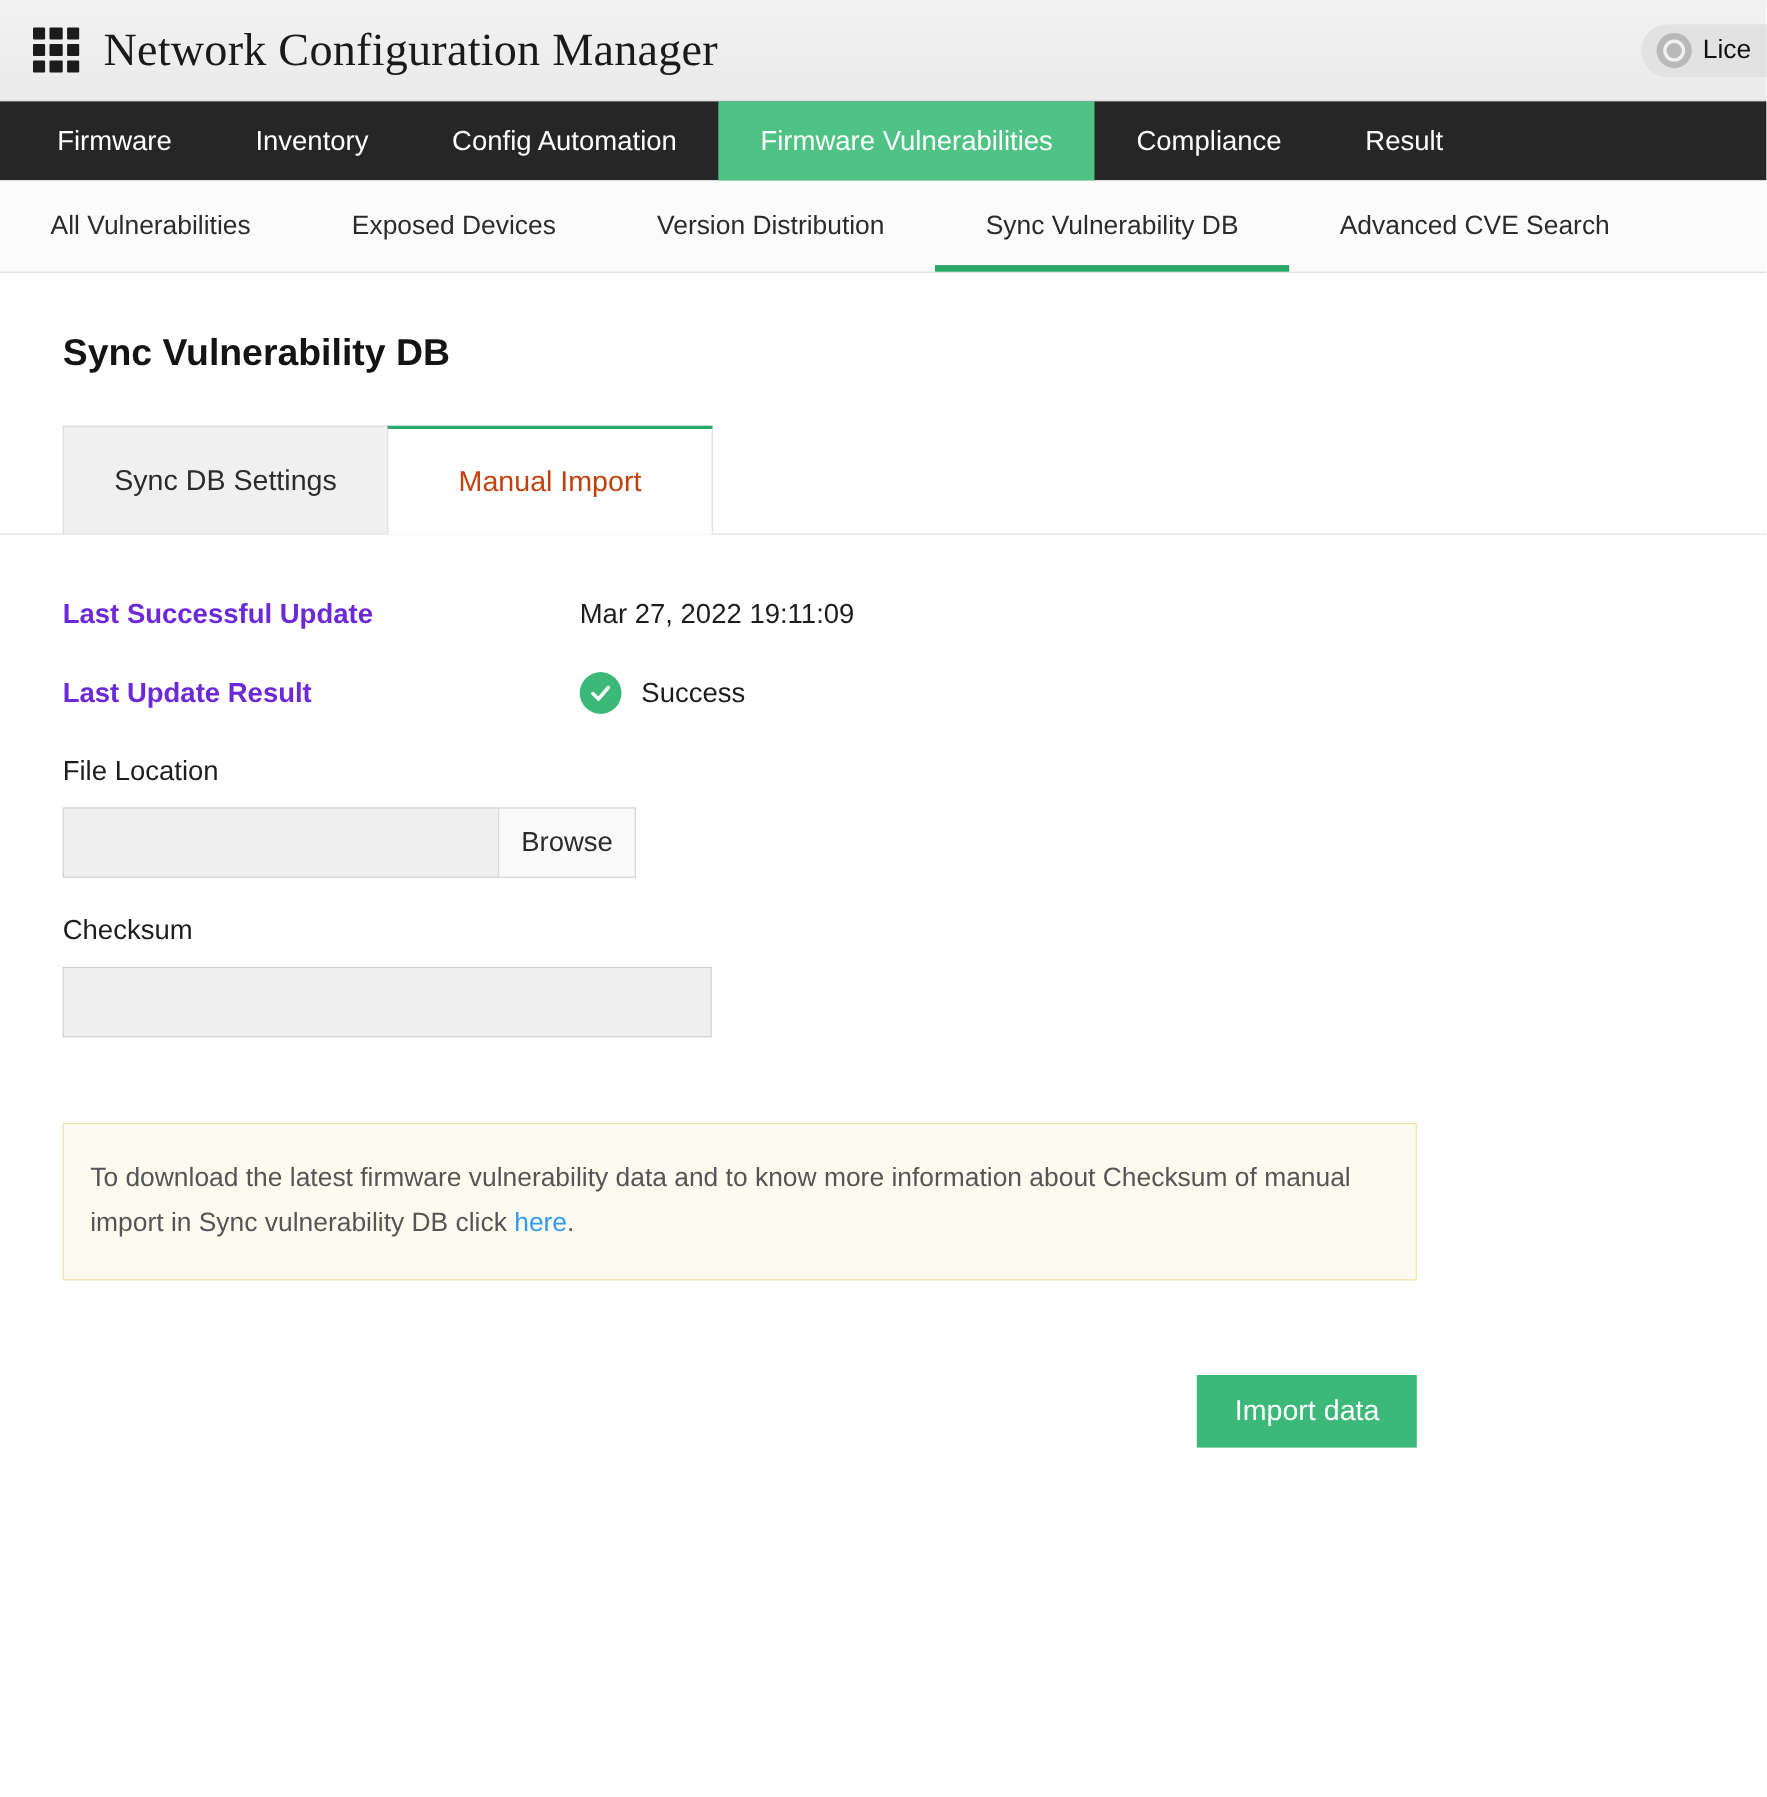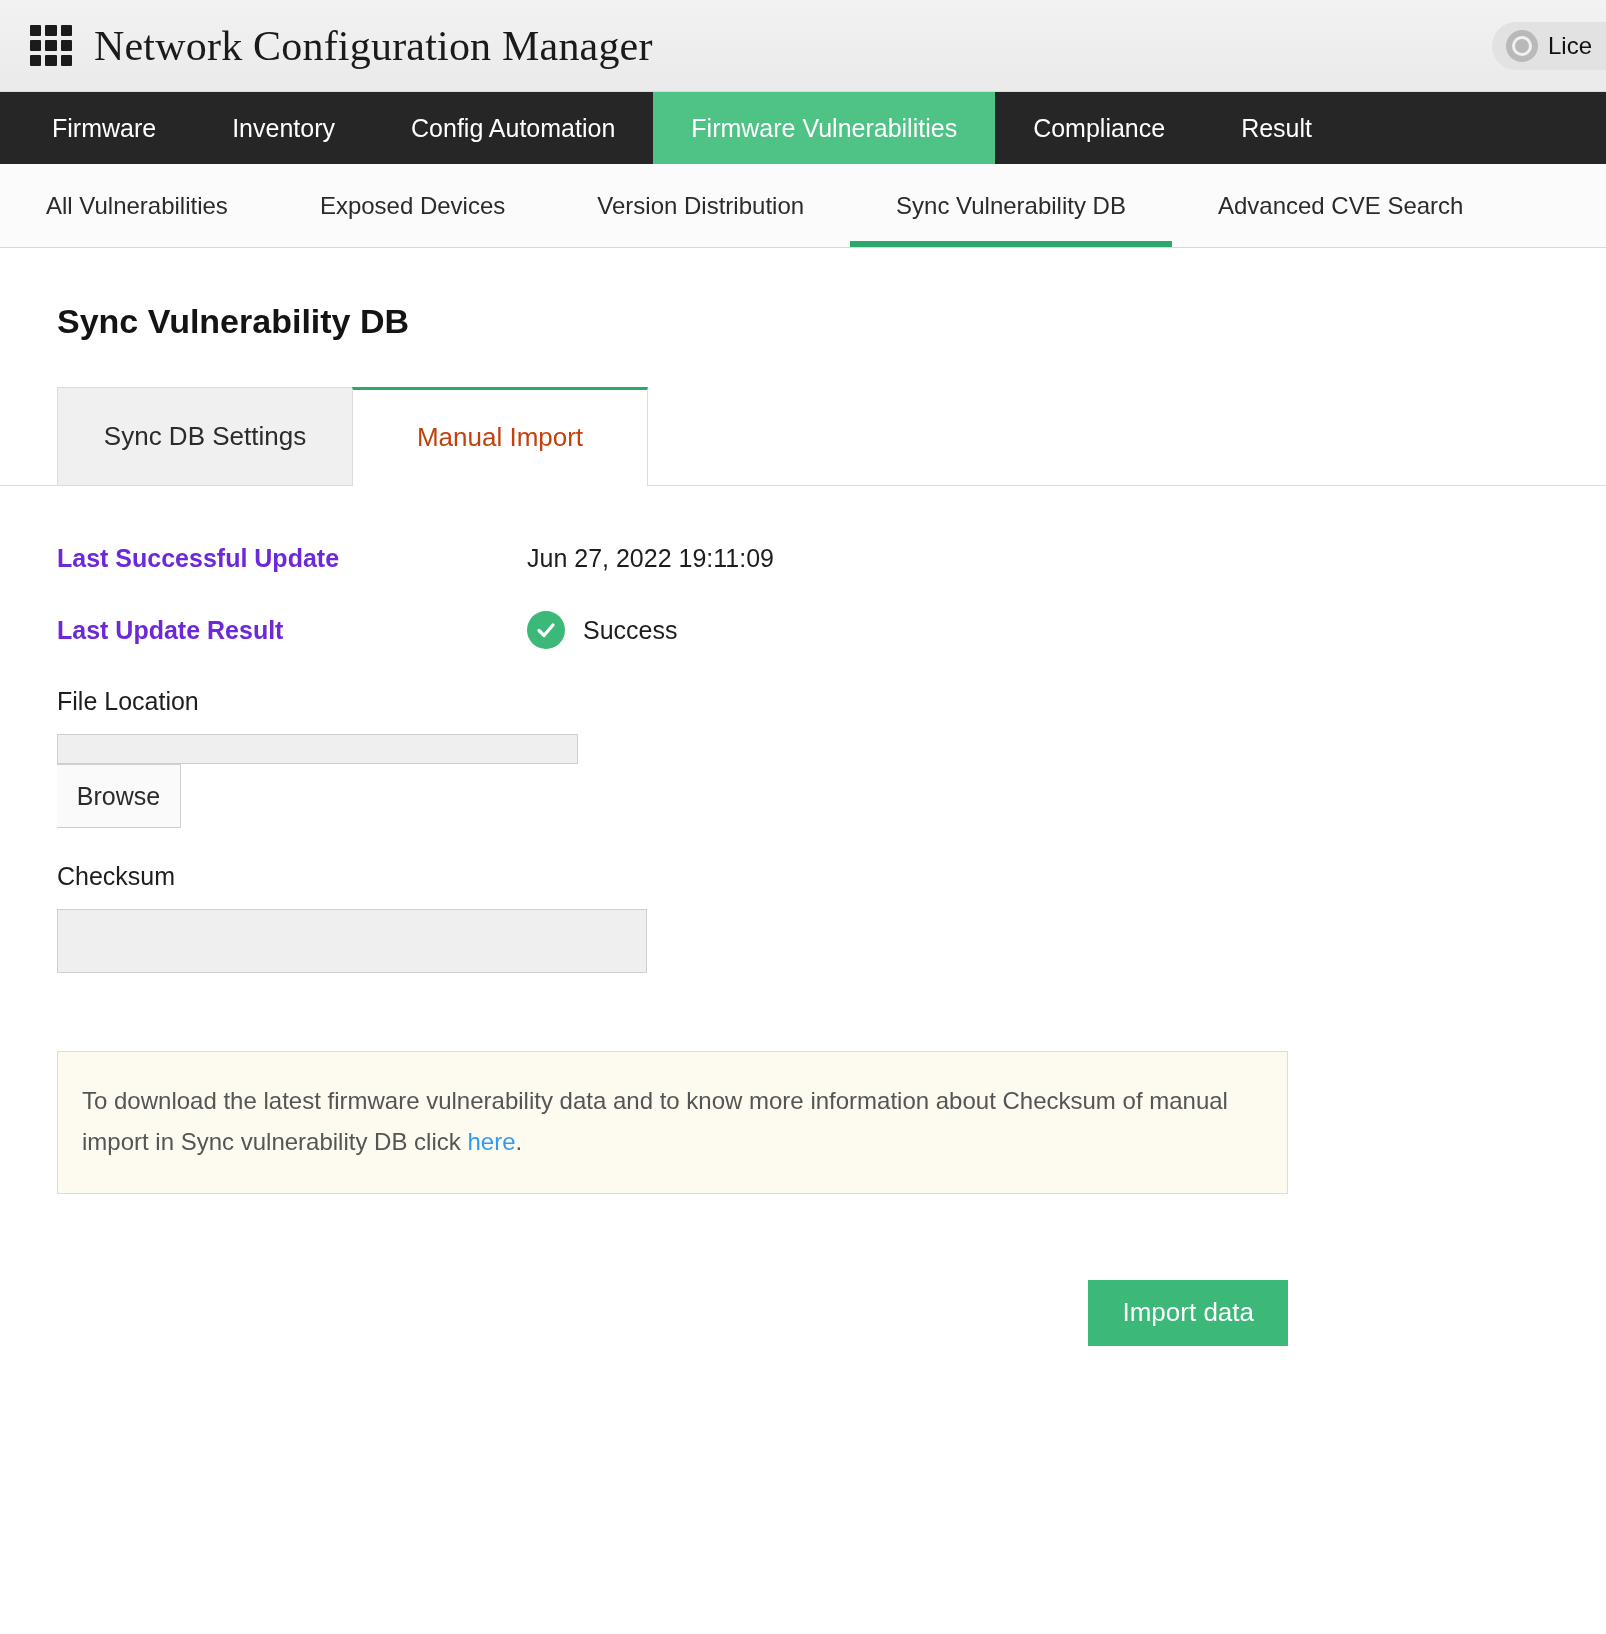--- a/index.html
+++ b/index.html
@@ -193,21 +193,21 @@
     flex: 0 0 auto;
   }
   .check-icon svg { display: block; }
 
   .field-block { margin-top: 34px; }
   .field-label {
     font-size: 25px;
     color: #1d1d1d;
     margin-bottom: 18px;
   }
-  .input-row { display: flex; width: 521px; flex-direction: column; }
+  .input-row { display: flex; width: 521px; }
   .text-input {
     flex: 1;
     height: 64px;
     background: #efefef;
     border: 1px solid #cfcfcf;
     font-size: 24px;
     padding: 0 14px;
     color: #1d1d1d;
     font-family: "Liberation Sans", sans-serif;
     outline: none;
@@ -313,21 +313,21 @@
 
   <div class="tabs">
     <div class="tab">Sync DB Settings</div>
     <div class="tab active">Manual Import</div>
   </div>
 
   <div class="form-area">
 
     <div class="row">
       <div class="row-label">Last Successful Update</div>
-      <div class="row-value">Jun 27, 2022 19:11:09</div>
+      <div class="row-value">Mar 27, 2022 19:11:09</div>
     </div>
 
     <div class="row">
       <div class="row-label">Last Update Result</div>
       <div class="row-value">
         <span class="check-icon">
           <svg width="24" height="24" viewBox="0 0 24 24" aria-hidden="true">
             <path d="M5 12.5 L10 17.5 L19 7" fill="none" stroke="#ffffff" stroke-width="3.2" stroke-linecap="round" stroke-linejoin="round"></path>
           </svg>
         </span>

